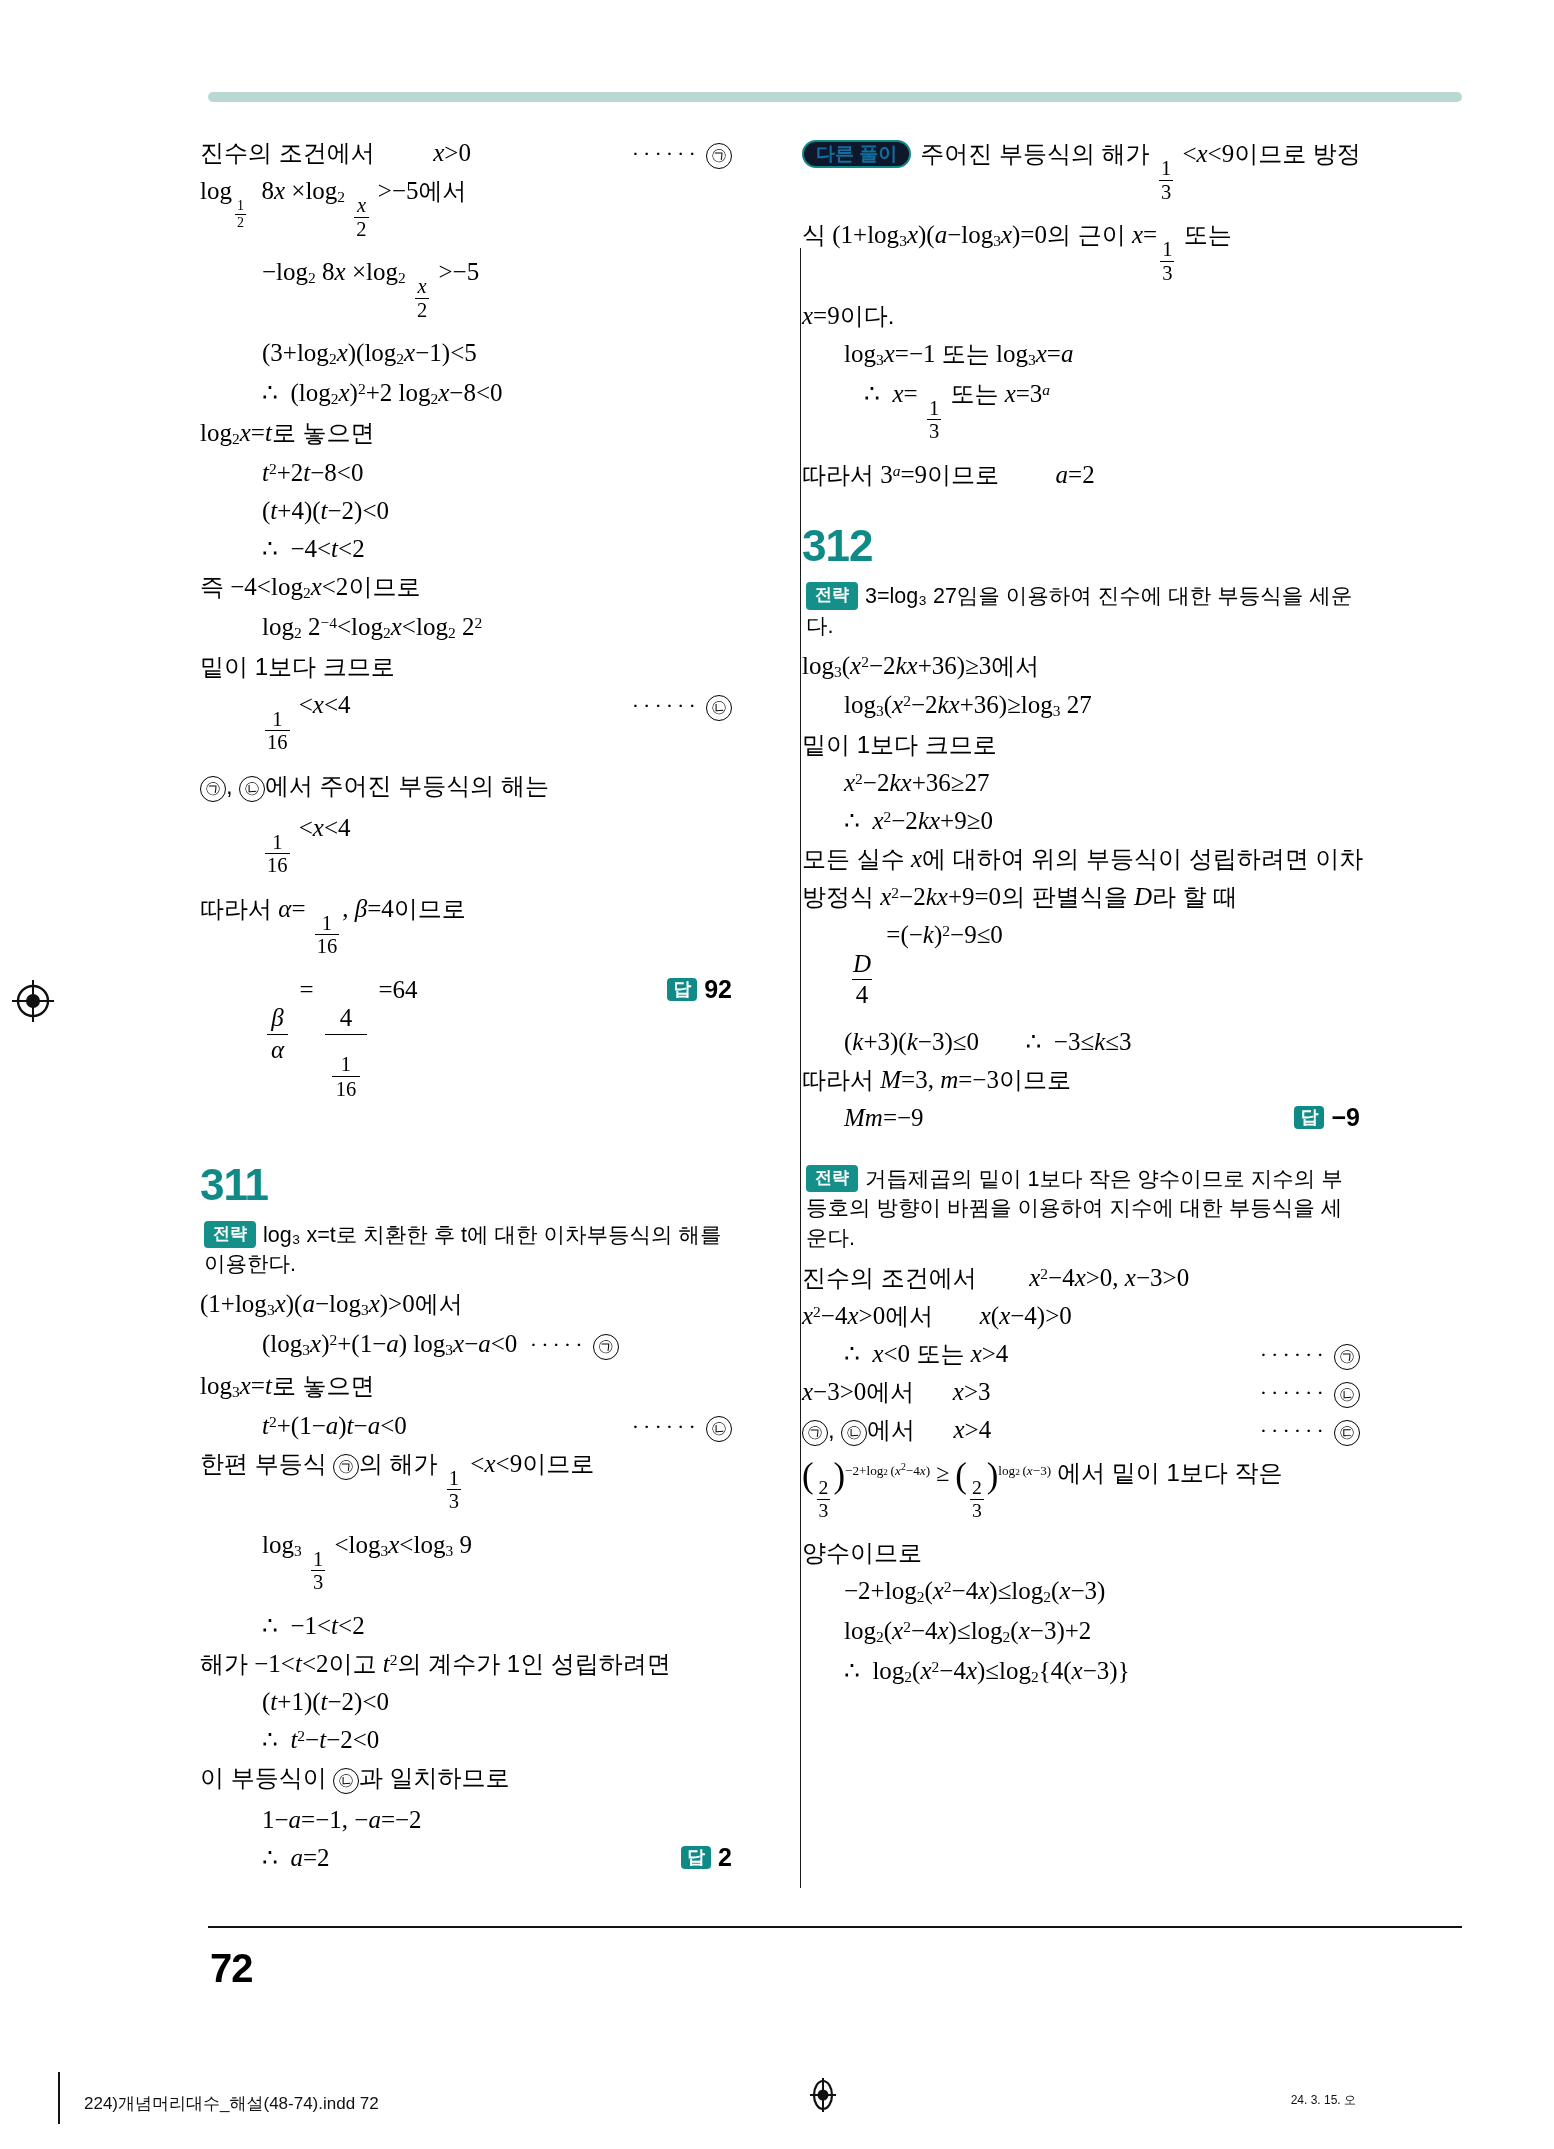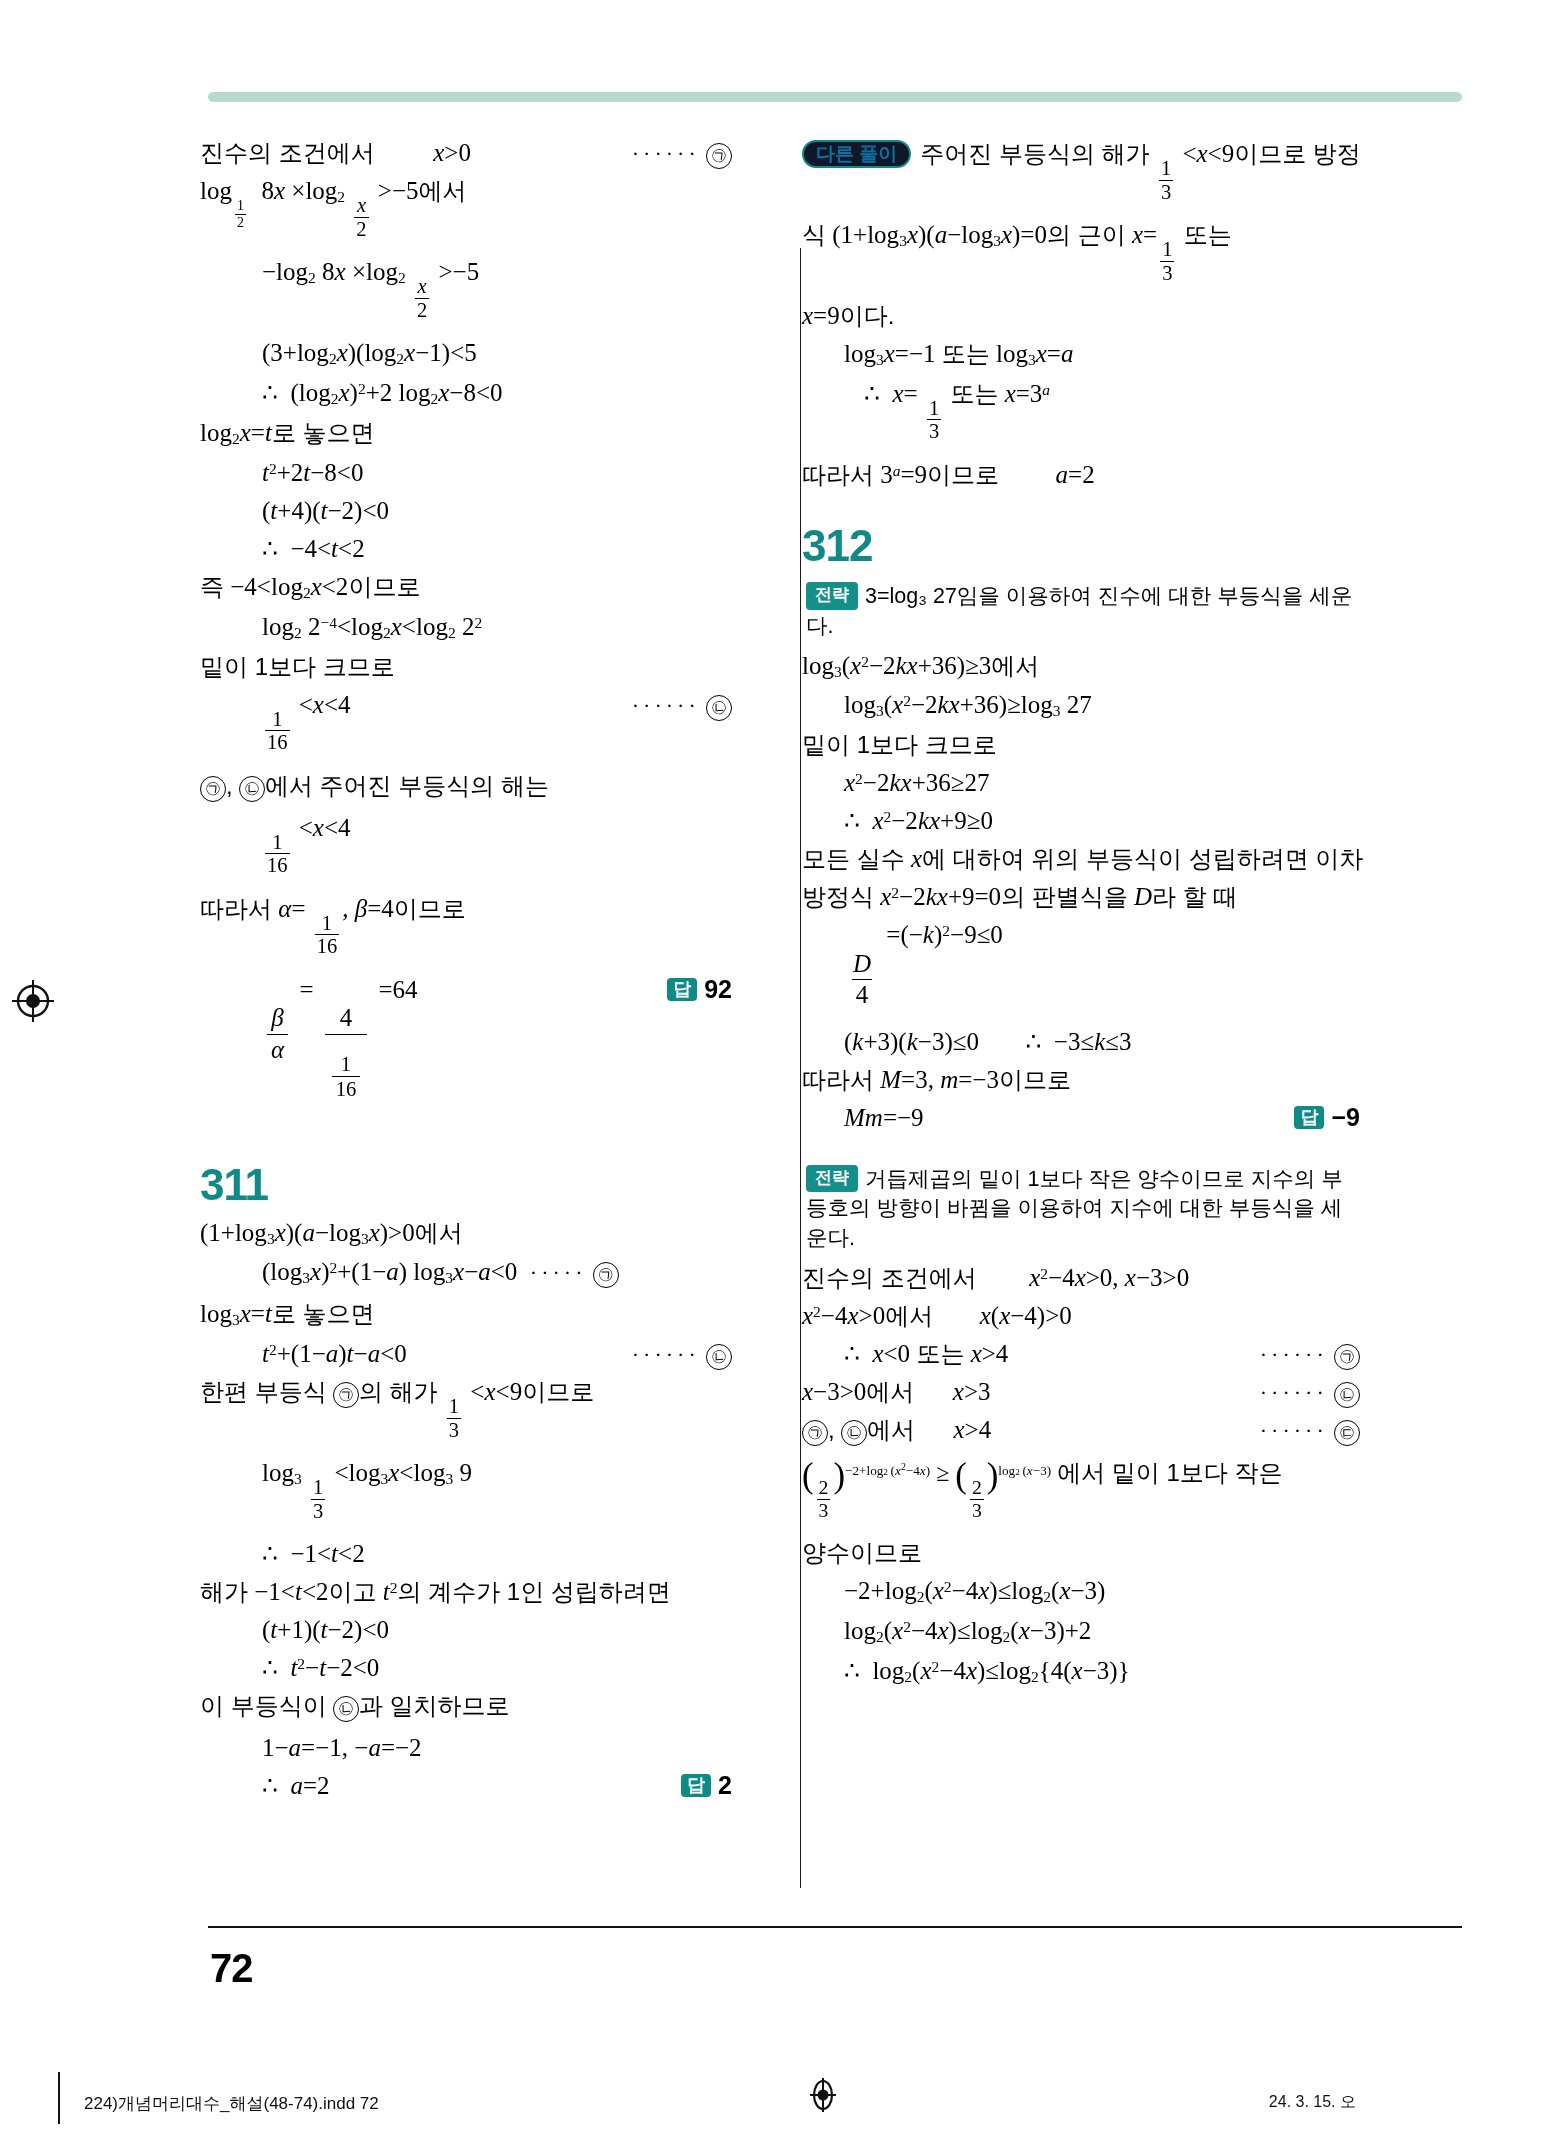--- a/index.html
+++ b/index.html
@@ -50,21 +50,21 @@
   .footer-rule {
     position:absolute; left:58px; top:2072px; width:2px; height:52px; background:#111;
   }
   .footer-left {
     position:absolute; left:84px; top:2092px;
     font-family:"Liberation Sans", sans-serif; font-size:17px; color:#111;
     white-space:nowrap;
   }
   .footer-right {
     position:absolute; right:72px; top:2092px;
-    font-family:"Liberation Sans", sans-serif; font-size:16px; color:#111;
+    font-family:"Liberation Sans", sans-serif; font-size:12px; color:#111;
     white-space:nowrap;
     text-align:right;
   }
 
   
   .line {
     font-size:25px; line-height:1.0;
     margin:0 0 13px 0;
     white-space:nowrap;
   }
@@ -300,20 +300,23 @@
           <span class="ans">
             <span class="badge">답</span><span>92</span>
           </span>
         </div>
         <div class="clear"></div>
       </div>
 
       <div>
         <div class="prob-no">311</div>
 
+        <div class="strategy">
+          <span class="chip">전략</span><span class="ko">log₃ x=t로 치환한 후 t에 대한 이차부등식의 해를 이용한다.</span>
+        </div>
 
         <div class="line ind1">
           <span class="rm">(1+log</span><sub>3</sub><span class="mathit">x</span><span class="rm">)(</span><span class="mathit">a</span><span class="rm">−log</span><sub>3</sub><span class="mathit">x</span><span class="rm">)&gt;0</span><span class="ko">에서</span>
         </div>
 
         <div class="line ind3">
           <span class="rm">(log</span><sub>3</sub><span class="mathit">x</span><span class="rm">)</span><sup>2</sup><span class="rm">+(1−</span><span class="mathit">a</span><span class="rm">) log</span><sub>3</sub><span class="mathit">x</span><span class="rm">−</span><span class="mathit">a</span><span class="rm">&lt;0</span>
           &nbsp;<span class="leader">·····</span> <span class="circ">㉠</span>
         </div>
 

